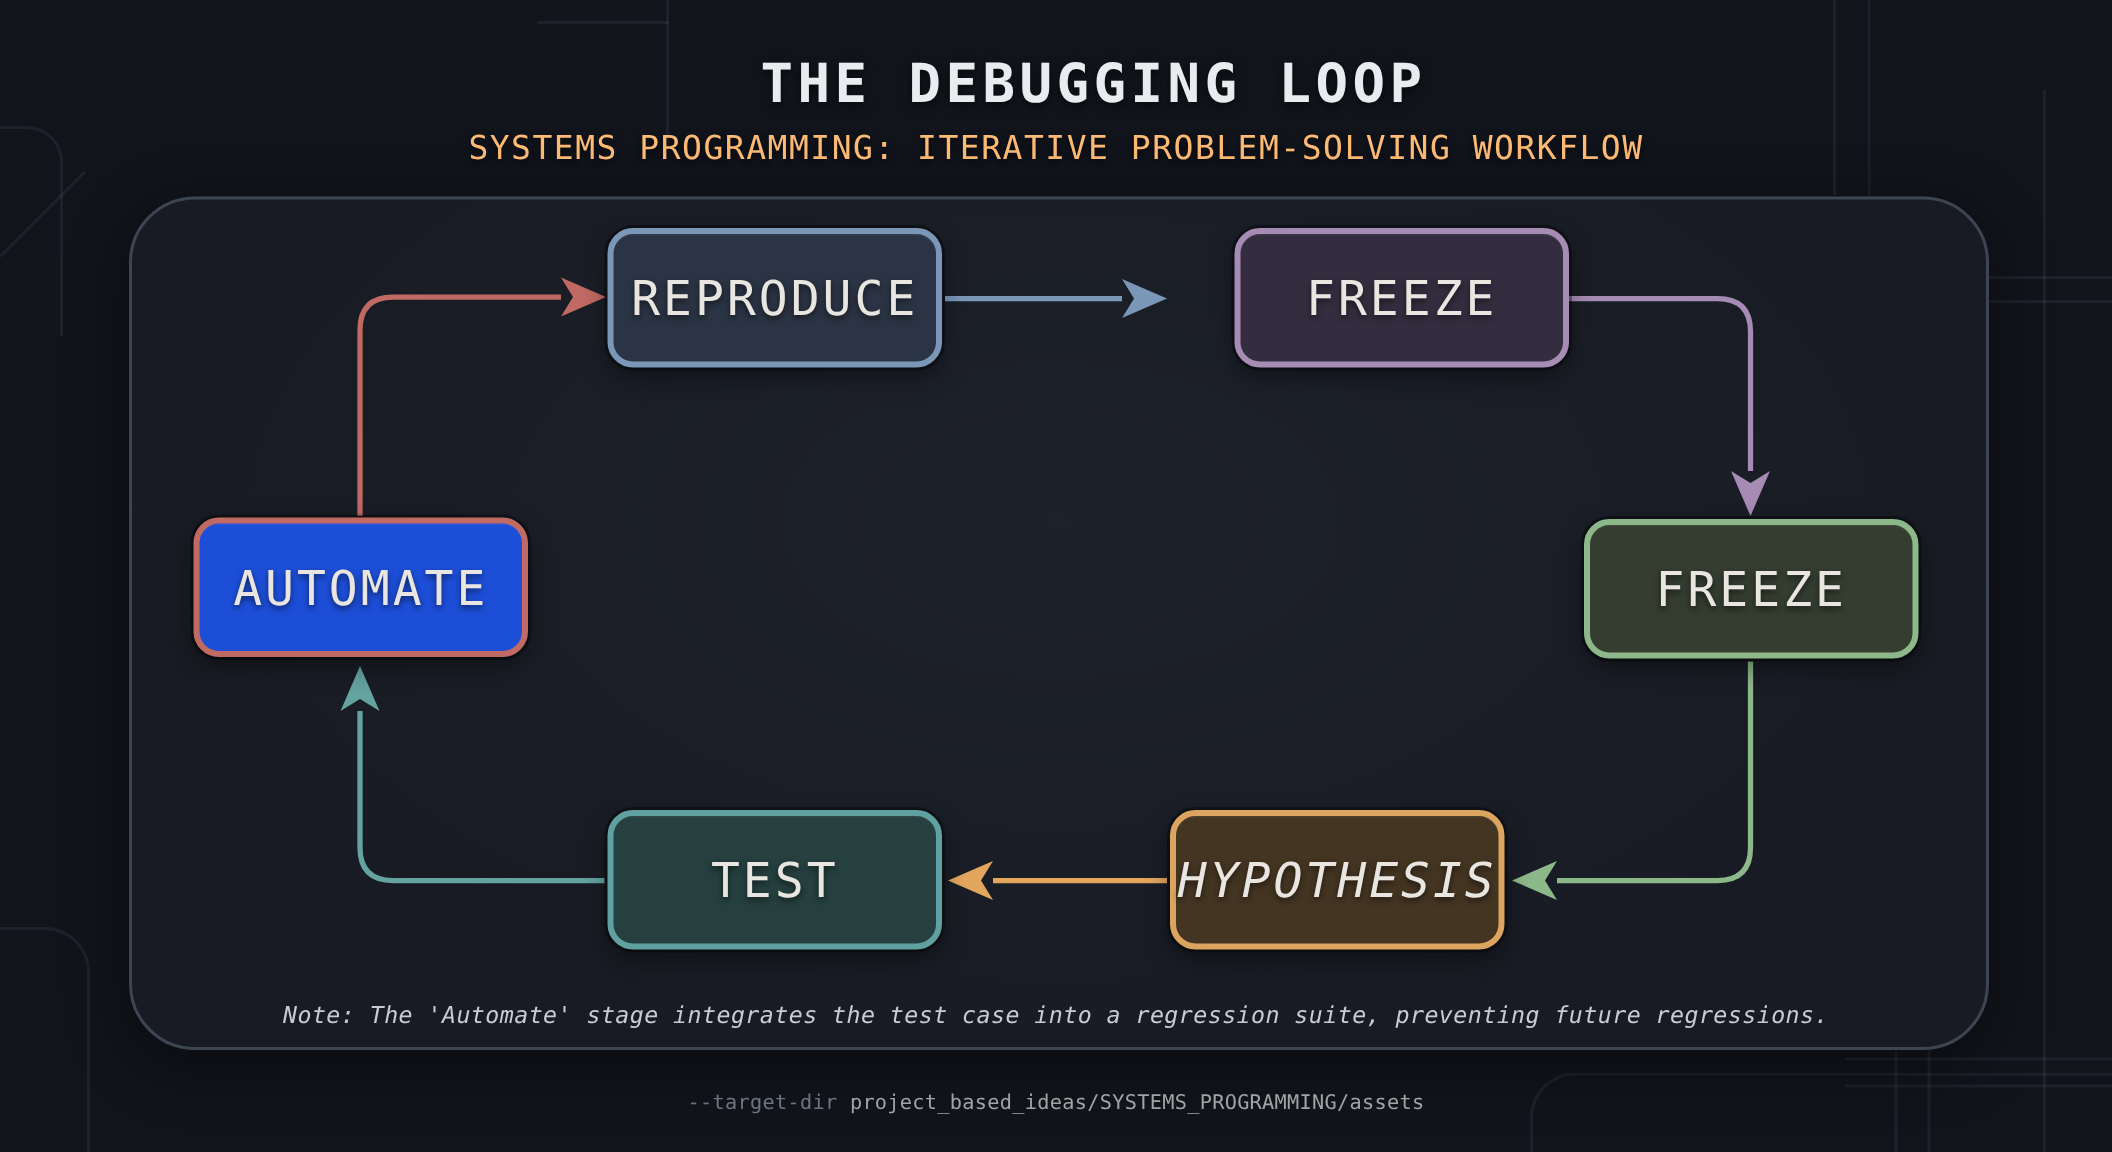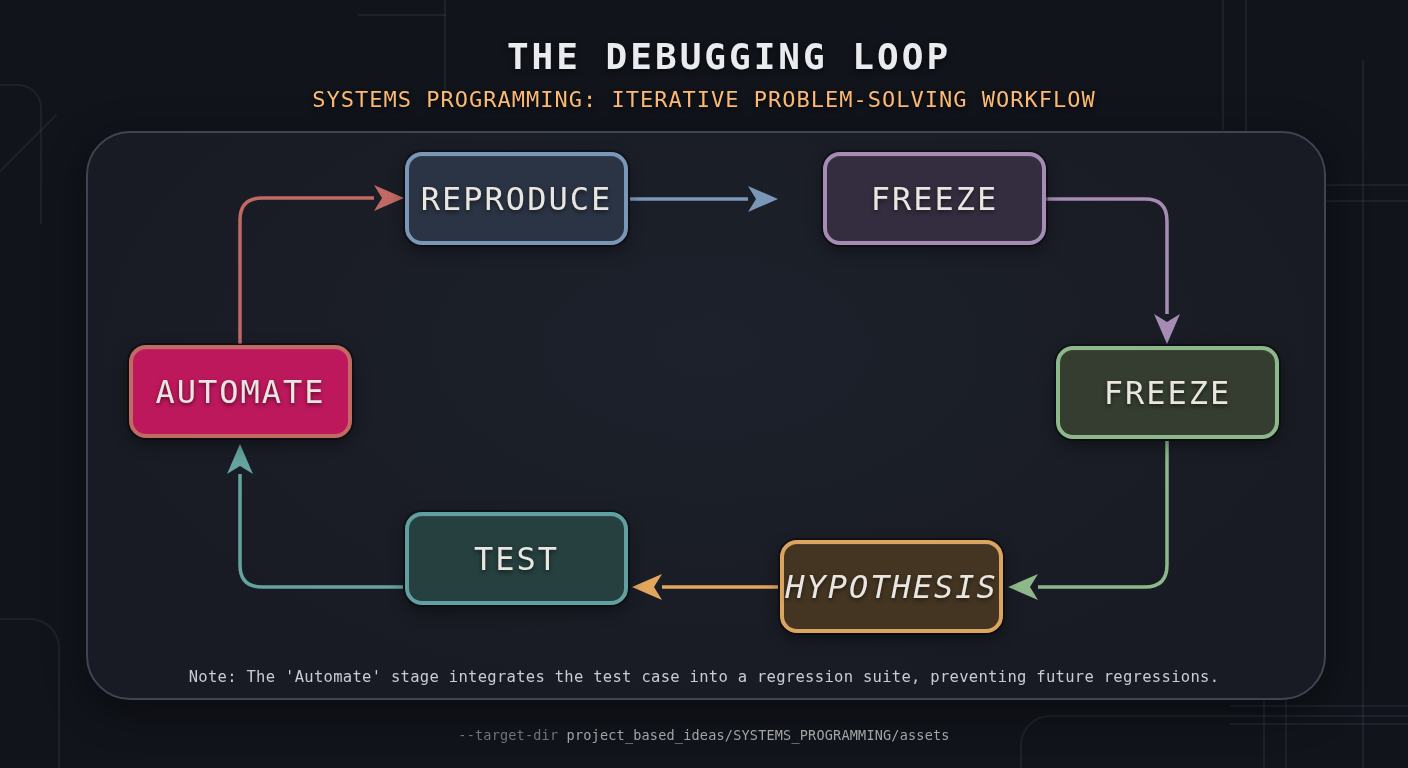--- a/index.html
+++ b/index.html
@@ -45,32 +45,32 @@
     display: flex; align-items: center; justify-content: center;
     color: #e9e6e1; font-size: 32px; font-weight: 500; letter-spacing: 2px;
     box-shadow: 0 0 0 2px rgba(0,0,0,0.35), 0 6px 16px rgba(0,0,0,0.40),
                 inset 0 1px 0 rgba(255,255,255,0.05);
     text-shadow: 0 2px 4px rgba(0,0,0,0.55);
   }
   .node-reproduce  { left: 405px; top: 152px; }
   .node-freeze     { left: 780px; top: 152px; }
   .node-inspect    { left: 1056px; top: 346px; }
   .node-hypothesis { left: 780px; top: 540px; }
-  .node-test       { left: 405px; top: 512px; }
+  .node-test       { left: 405px; top: 540px; }
   .node-automate   { left: 129px; top: 345px; }
 
   
   .edges-svg { position: absolute; left: 0; top: 0; pointer-events: none; }
   .edges-svg path { fill: none; stroke-width: 3.5px; }
 
   
   .note {
     position: absolute; top: 668px; left: 0; width: 100%;
     text-align: center; color: #c8ccd2;
-    font-size: 15.5px; letter-spacing: 0.3px;
+    font-size: 15.5px; letter-spacing: 0.3px; font-style: italic;
   }
   .footer {
     position: absolute; top: 727px; left: 0; width: 100%;
     text-align: center; font-size: 13.5px; letter-spacing: 0.2px;
   }
   .footer .flag { color: #6d7480; text-align: right; }
   .footer .path { color: #a3a3a3; }
 </style>
 </head>
 <body>
@@ -127,17 +127,17 @@
     <path d="M 240 344 L 240 220 Q 240 198 262 198 L 374 198" stroke="#c16a63"></path>
     <polygon points="404,198 374,185 382,198 374,211" fill="#c16a63"></polygon>
   </g>
 </svg>
 
 <div class="node node-reproduce" style="border-color: rgb(123, 151, 184); background-color: rgb(43, 52, 68);">REPRODUCE</div>
 <div class="node node-freeze" style="border-color: rgb(166, 140, 181); background-color: rgb(52, 45, 63); margin-left: 43px;">FREEZE</div>
 <div class="node node-inspect" style="border-color: rgb(141, 184, 138); background-color: rgb(52, 61, 47);">FREEZE</div>
 <div class="node node-hypothesis" style="border-color: rgb(220, 165, 95); background-color: rgb(68, 53, 34); font-style: italic;">HYPOTHESIS</div>
 <div class="node node-test" style="border-color: rgb(97, 160, 160); background-color: rgb(37, 64, 63);">TEST</div>
-<div class="node node-automate" style="border-color: rgb(193, 106, 99); background-color: #be185d;">AUTOMATE</div>
+<div class="node node-automate" style="border-color: rgb(193, 106, 99); background-color: #1d4ed8;">AUTOMATE</div>
 
 <div class="note">Note: The 'Automate' stage integrates the test case into a regression suite, preventing future regressions.</div>
 
 <div class="footer"><span class="flag">--target-dir </span><span class="path">project_based_ideas/SYSTEMS_PROGRAMMING/assets</span></div>
 
 </body></html>

